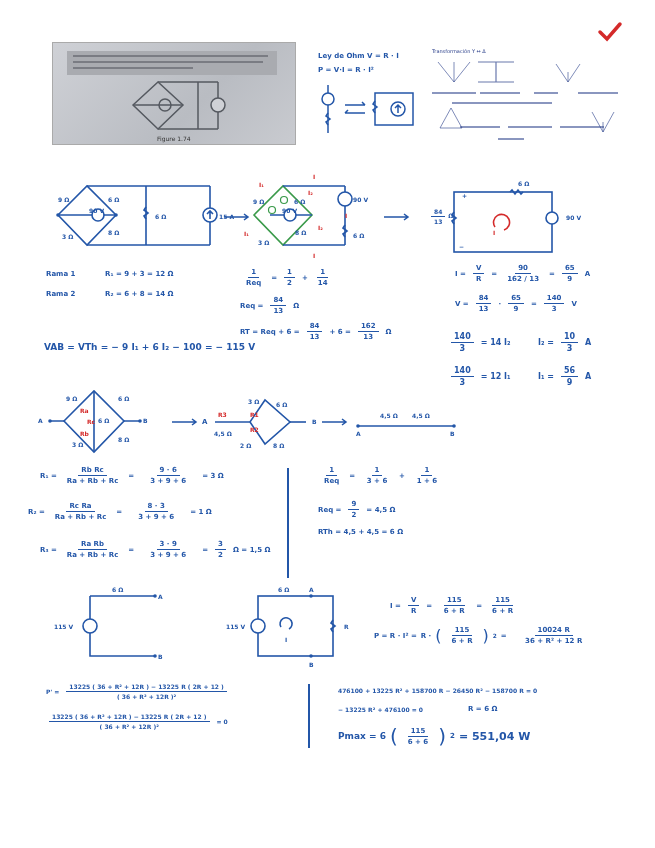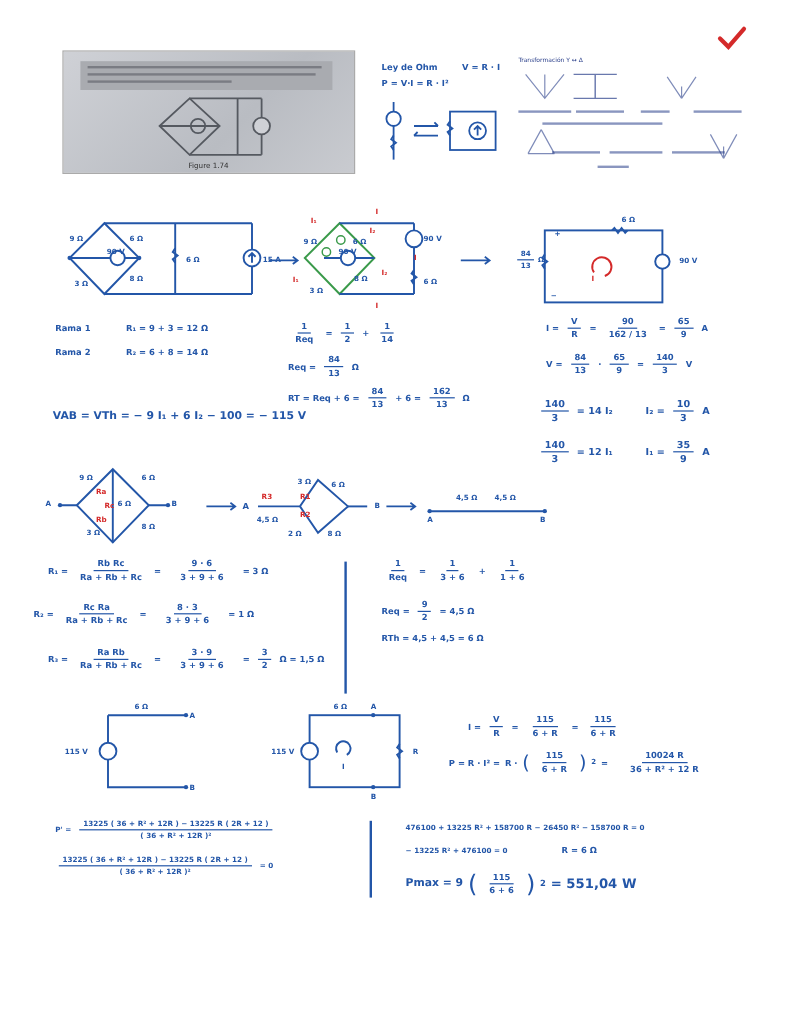--- a/index.html
+++ b/index.html
@@ -40,21 +40,21 @@
       <path d="M20 26 L70 26"></path>
       <circle cx="52" cy="26" r="6"></circle>
       <circle cx="105" cy="26" r="7" fill="#cfd1d6"></circle>
     </g>
   </svg>
   <div class="abs" style="left:104px;top:92px;font-size:6px;color:#333;">Figure 1.74</div>
 </div>
 
 <div class="abs hw s7" style="left:318px;top:52px;">
   <span>Ley de Ohm</span>
-  <span style="margin-left:18px">V = R · I</span>
+  <span style="">V = R · I</span>
 </div>
 <div class="abs hw s7" style="left:318px;top:66px;">P = V·I = R · I²</div>
 <svg style="left:320px;top:85px" width="100" height="50">
   <g stroke="#2356a8" stroke-width="1.5" fill="none">
     <path d="M8 0 L8 48"></path>
     <circle cx="8" cy="14" r="6" fill="#fff"></circle>
     <path d="M8 28 l-2 3 l4 3 l-4 3 l2 3"></path>
     <path d="M25 20 L45 20 M42 17 L45 20 M25 28 L45 28 M28 25 L25 28"></path>
     <rect x="55" y="8" width="38" height="32"></rect>
     <path d="M55 16 l-2 3 l4 3 l-4 3 l2 3"></path>
@@ -265,21 +265,21 @@
 <div class="abs hw s8 row" style="left:448px;top:366px">
   <span class="frac">
       <span class="num">140</span>
       <span class="den">3</span>
     </span>
   <span>= 12 I₁</span>
 </div>
 <div class="abs hw s8 row" style="left:538px;top:366px">
   <span>I₁ =</span>
   <span class="frac">
-      <span class="num">35</span>
+      <span class="num">56</span>
       <span class="den">9</span>
     </span>
   <span>A</span>
 </div>
 
 <svg style="left:44px;top:388px" width="110" height="68">
   <g stroke="#2356a8" stroke-width="1.6" fill="none">
     <path d="M20 33 L50 3 L80 33 L50 64 Z"></path>
     <path d="M6 33 L20 33 M80 33 L96 33 M50 3 L50 64"></path>
   </g>
@@ -478,21 +478,21 @@
       <span class="den">( 36 + R² + 12R )²</span>
     </span>
   <span>= 0</span>
 </div>
 <div class="vline" style="left:308px;top:684px;height:64px;"></div>
 
 <div class="abs hw s6" style="left:338px;top:687px">476100 + 13225 R² + 158700 R − 26450 R² − 158700 R = 0</div>
 <div class="abs hw s6" style="left:338px;top:706px">− 13225 R² + 476100 = 0</div>
 <div class="abs hw s7" style="left:468px;top:705px">R = 6 Ω</div>
 <div class="abs hw s9 row" style="left:338px;top:724px">
-  <span>Pmax = 9</span>
+  <span>Pmax = 6</span>
   <span style="font-size:20px;font-weight:normal">(</span>
   <span class="frac s7">
       <span class="num">115</span>
       <span class="den">6 + 6</span>
     </span>
   <span style="font-size:20px;font-weight:normal">)</span>
     <sup class="s7">2</sup>
   <span class="s11">= 551,04 W</span>
 </div>
 

